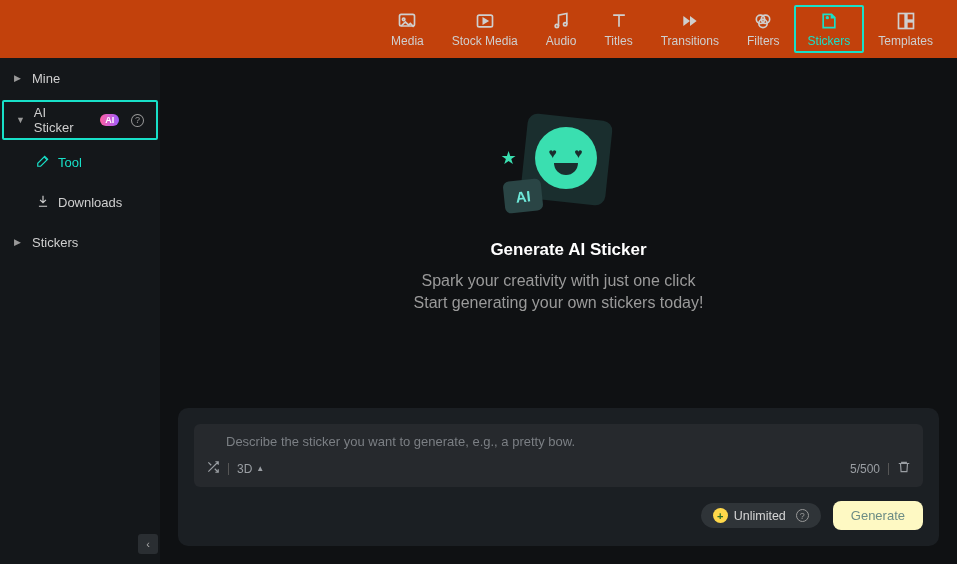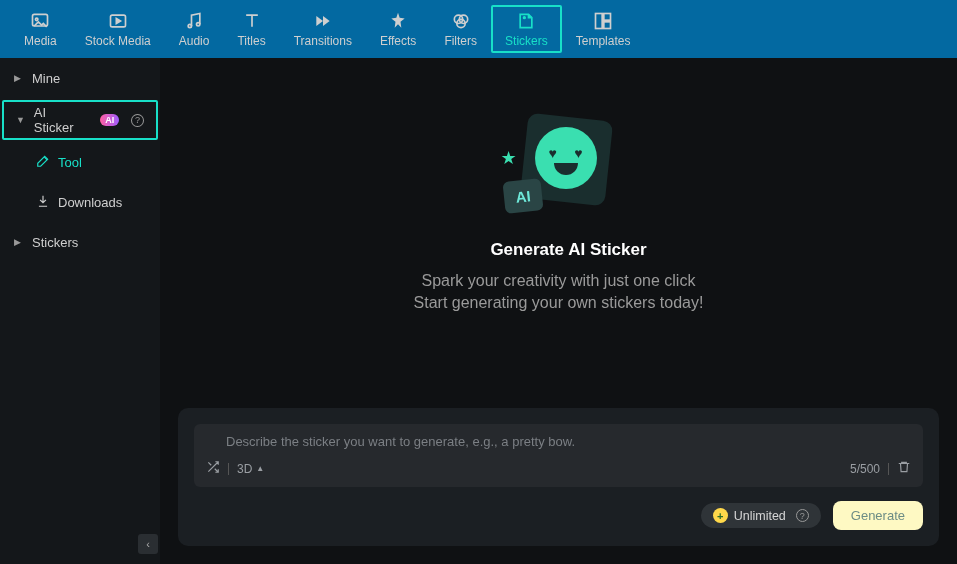--- a/index.html
+++ b/index.html
@@ -11,22 +11,23 @@
   color: #d0d0d0;
   overflow: hidden;
 }
 
 
 .toolbar {
   display: flex;
   align-items: center;
   padding: 6px 10px;
   gap: 0;
-  background: #0369a1;
+  background: #c2410c;
   height: 58px;
+  justify-content: flex-end;
 }
 .tool-item {
   display: flex;
   flex-direction: column;
   align-items: center;
   justify-content: center;
   padding: 4px 12px;
   cursor: pointer;
   color: #cfcfcf;
   font-size: 12px;
@@ -314,28 +315,20 @@
     <span>Titles</span>
   </div>
   <div class="tool-item">
     <span class="icon">
         <svg viewBox="0 0 24 24" fill="currentColor">
           <polygon points="4,6 12,12 4,18"></polygon>
           <polygon points="12,6 20,12 12,18"></polygon>
         </svg>
       </span>
     <span>Transitions</span>
-  </div>
-  <div class="tool-item">
-    <span class="icon">
-        <svg viewBox="0 0 24 24" fill="currentColor">
-          <path d="M12 2l2 6 6 1-5 4 1 7-4-4-4 4 1-7-5-4 6-1z"></path>
-        </svg>
-      </span>
-    <span>Effects</span>
   </div>
   <div class="tool-item">
     <span class="icon">
         <svg viewBox="0 0 24 24" fill="none" stroke="currentColor" stroke-width="2">
           <circle cx="9" cy="10" r="5"></circle>
           <circle cx="15" cy="10" r="5"></circle>
           <circle cx="12" cy="15" r="5"></circle>
         </svg>
       </span>
     <span>Filters</span>

